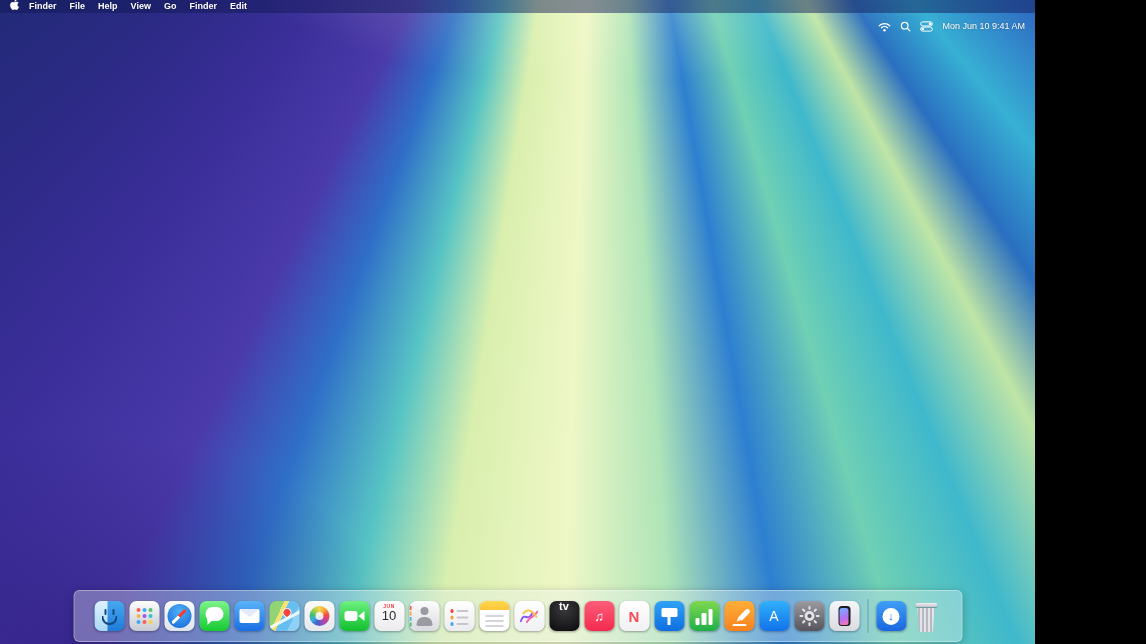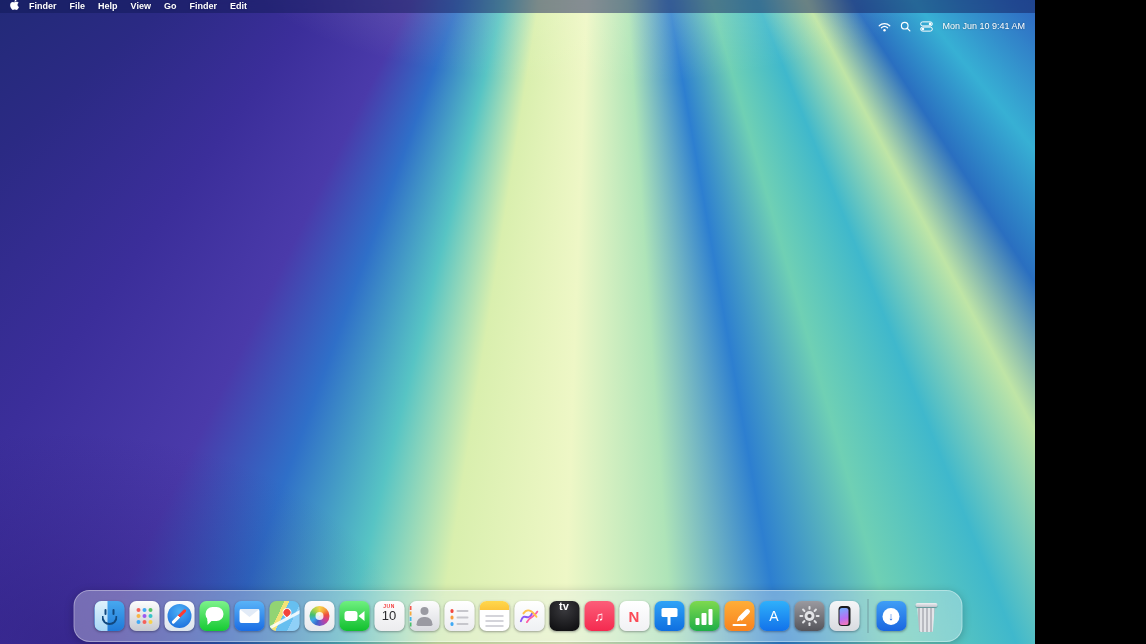--- a/index.html
+++ b/index.html
@@ -38,21 +38,21 @@
   .menu-item{margin-right:13px;cursor:default;white-space:nowrap;font-weight:bold;}
   .menu-item.app{font-weight:bold;}
   .mb-right{margin-left:auto;display:flex;align-items:center;gap:9px;margin-top:40px;}
   .mb-ic{display:flex;align-items:center;}
   .clock{white-space:nowrap;font-size:9px;}
 
   
   .dock{position:absolute;left:50%;transform:translateX(-50%);bottom:2px;height:40px;
     display:flex;align-items:center;gap:5px;padding:5px 20px;
     background:rgba(235,240,246,.34);border:1px solid rgba(255,255,255,.35);
-    border-radius:16px;backdrop-filter:blur(14px);box-shadow:0 2px 8px rgba(0,0,20,.25);}
+    border-radius:6px;backdrop-filter:blur(14px);box-shadow:0 2px 8px rgba(0,0,20,.25);}
   .tile{position:relative;width:30px;height:30px;border-radius:7px;flex:0 0 auto;
     box-shadow:0 1px 2.5px rgba(0,0,20,.35);overflow:hidden;cursor:default;}
   .dock-sep{width:1px;height:34px;background:rgba(40,40,70,.30);margin:0 3px;flex:0 0 auto;}
 
   
   .ic-finder{background:linear-gradient(180deg,#47a8ef,#1f7ad8);}
   .ic-finder::before{content:"";position:absolute;left:0;top:0;bottom:0;width:46%;
     background:linear-gradient(180deg,#dff2fd,#a9d7f5);}
   .finder-eyes{position:absolute;top:8px;left:10px;width:2px;height:6px;border-radius:1px;
     background:#11487e;box-shadow:8px 0 0 #11487e;}

